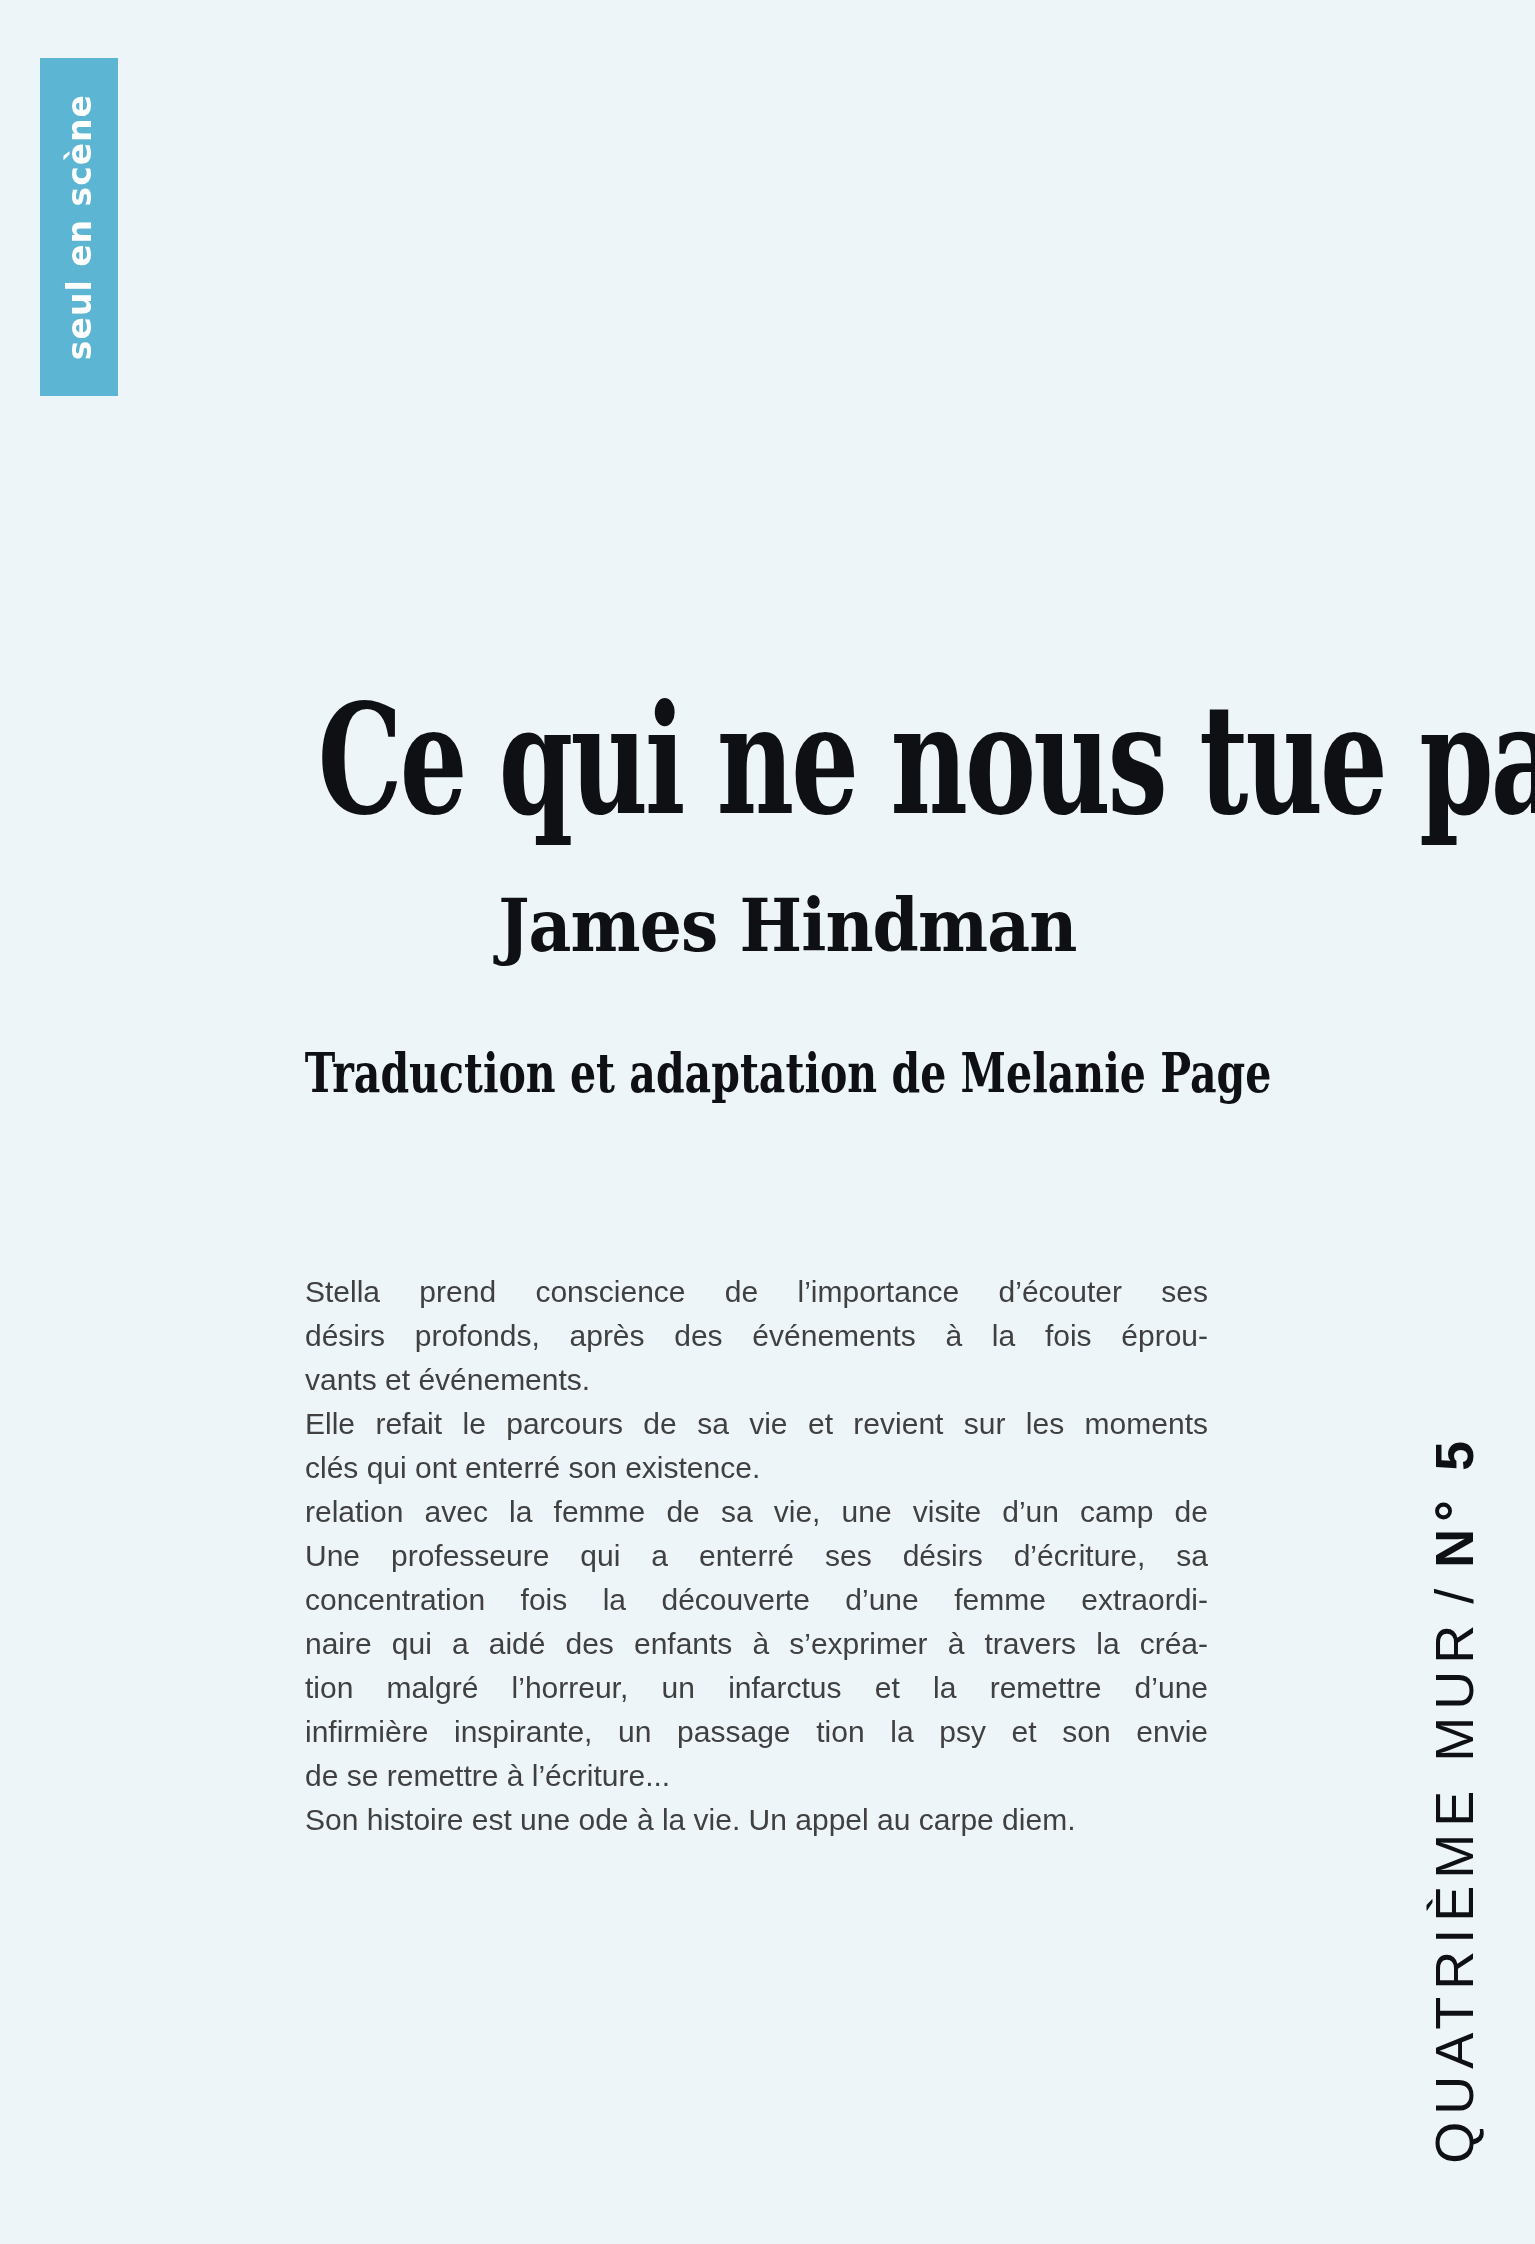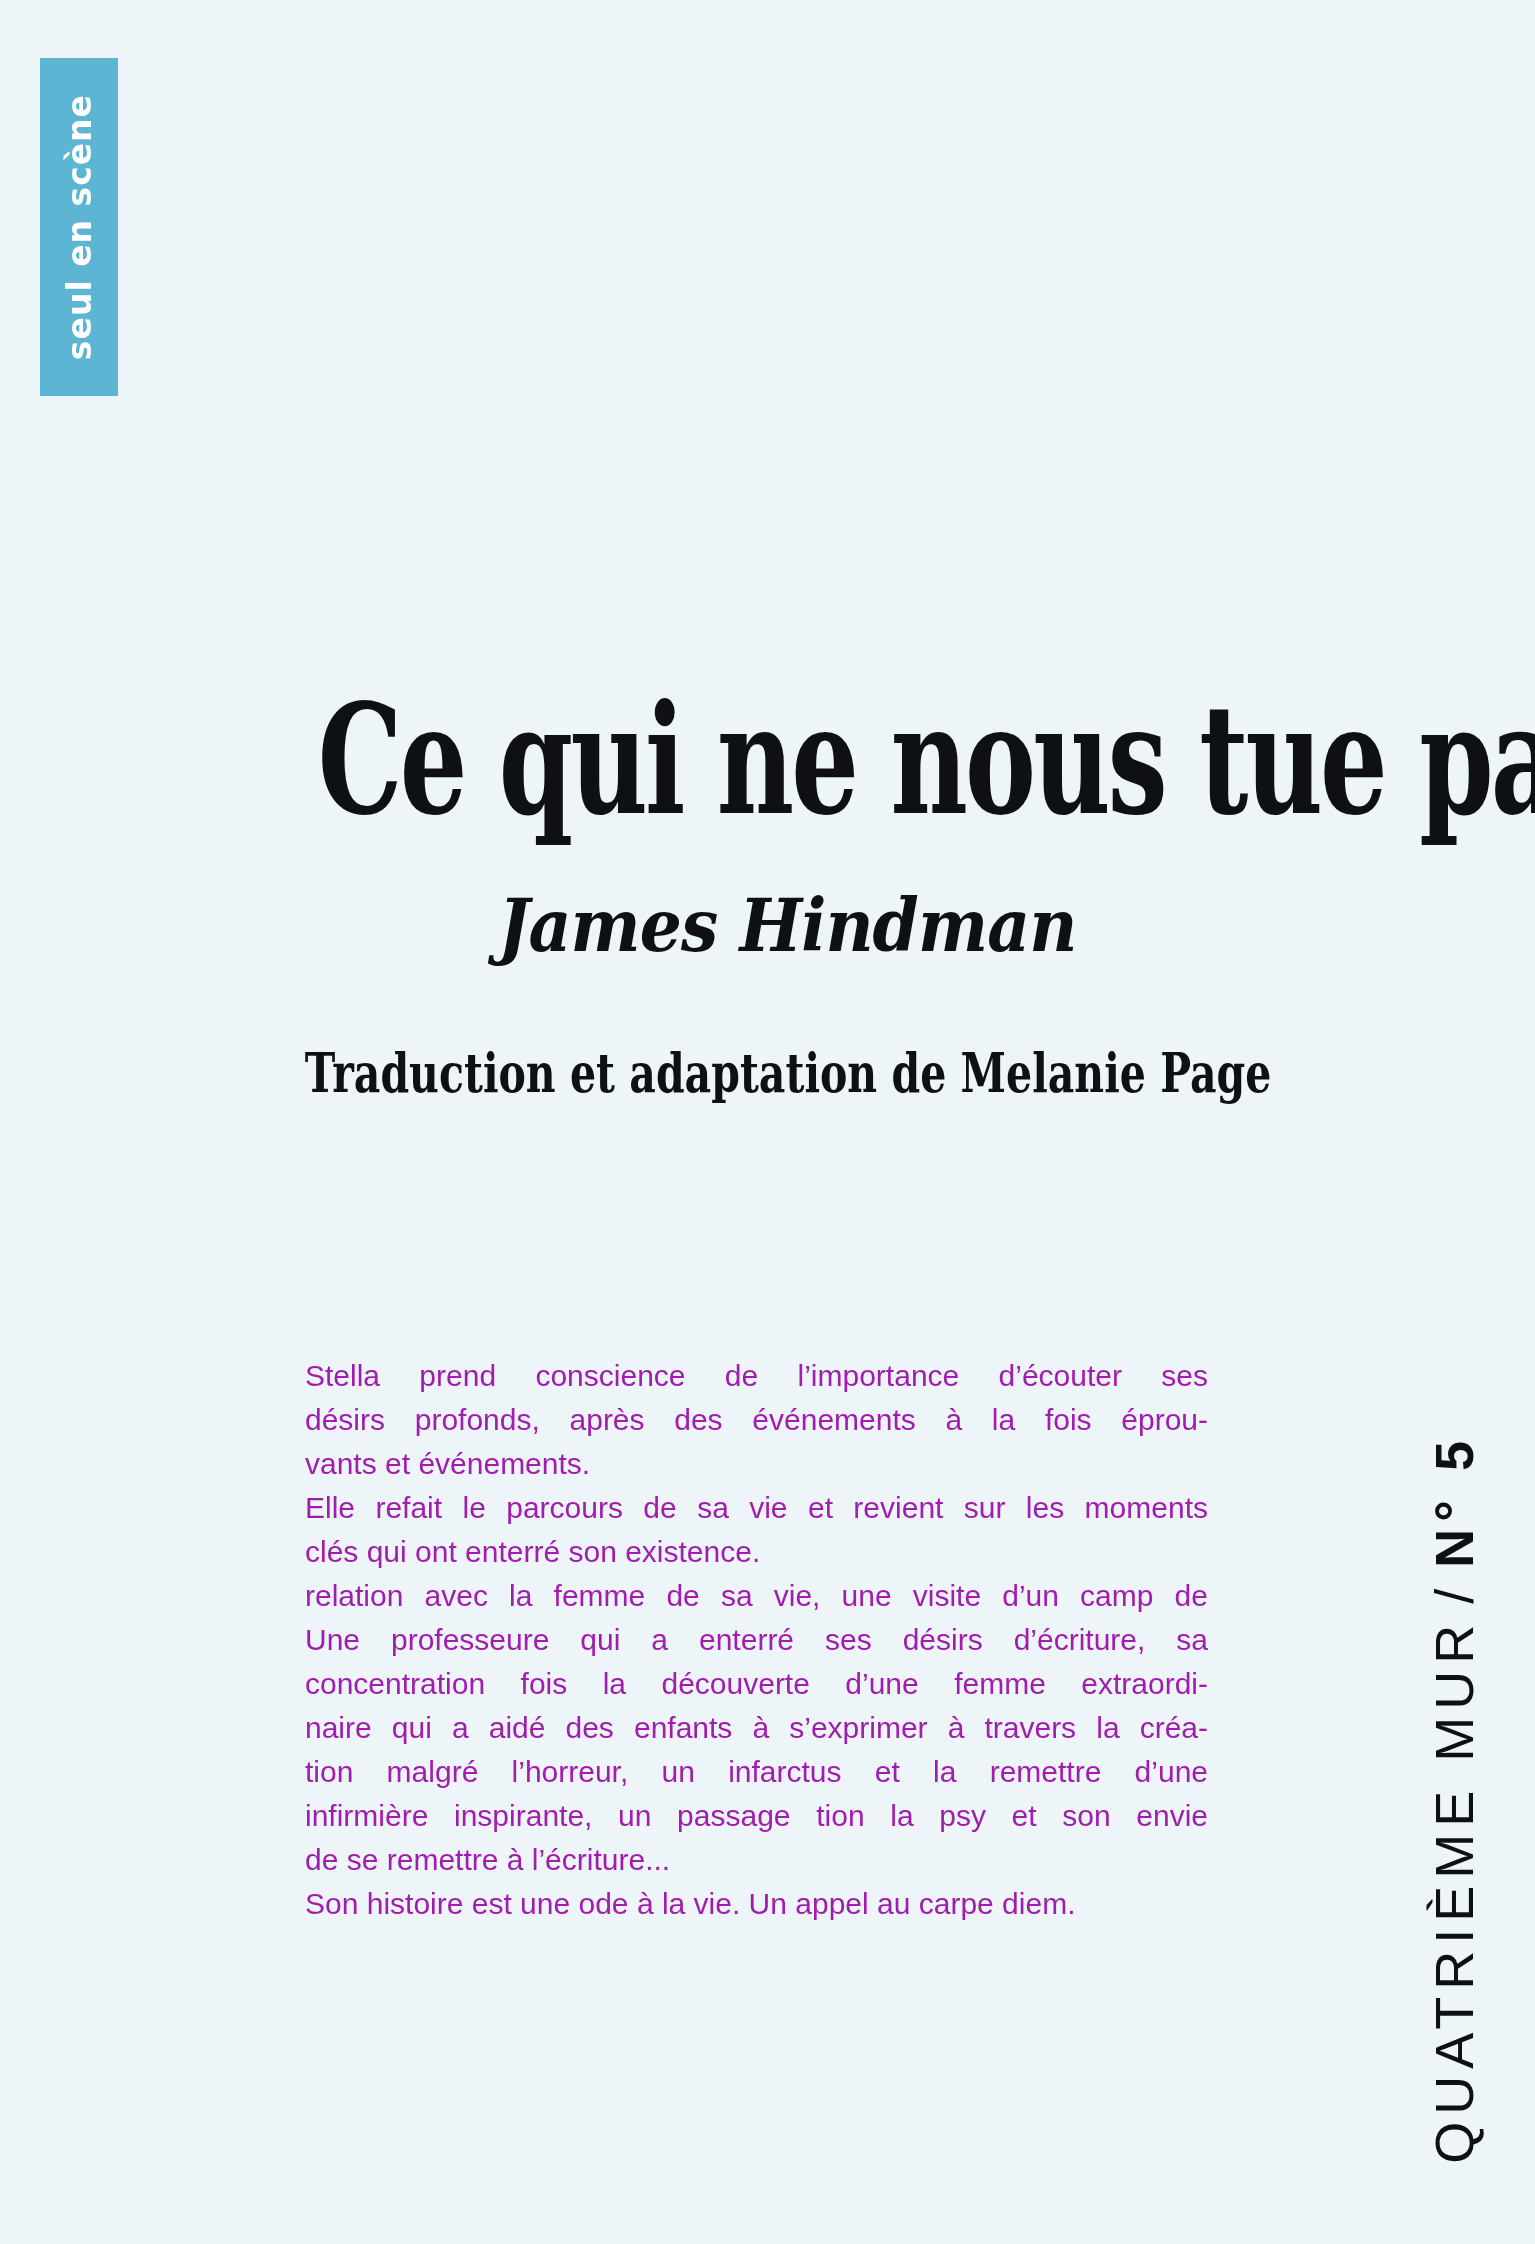--- a/index.html
+++ b/index.html
@@ -48,21 +48,21 @@
     display: inline-block;
     font-family: "DejaVu Serif", serif;
     font-weight: 700;
     font-size: 152px;
     line-height: 140px;
     letter-spacing: -4px;
     color: #0f1014;
     transform: scaleX(0.70);
     transform-origin: 50% 50%;
   }
-  .author-wrap { top: 888px; font-style: italic; }
+  .author-wrap { top: 888px; }
   .book-author {
     display: inline-block;
     font-family: "DejaVu Serif", serif;
     font-weight: 700;
     font-size: 72px;
     line-height: 76px;
     letter-spacing: -1px;
     color: #0f1014;
     transform: scaleX(0.92);
     transform-origin: 50% 50%;
@@ -76,23 +76,23 @@
     line-height: 58px;
     letter-spacing: 0px;
     color: #0f1014;
     transform: scaleX(0.76);
     transform-origin: 50% 50%;
   }
   
   .synopsis {
     position: absolute;
     left: 305px;
-    top: 1354px;
+    top: 1270px;
     width: 903px;
-    color: #a21caf;
+    color: #404040;
   }
   .syn-line {
     font-family: "Liberation Sans", sans-serif;
     font-weight: 300;
     font-size: 30px;
     line-height: 44px;
     text-align: justify;
     text-align-last: left;
   }
   .syn-line.just {

